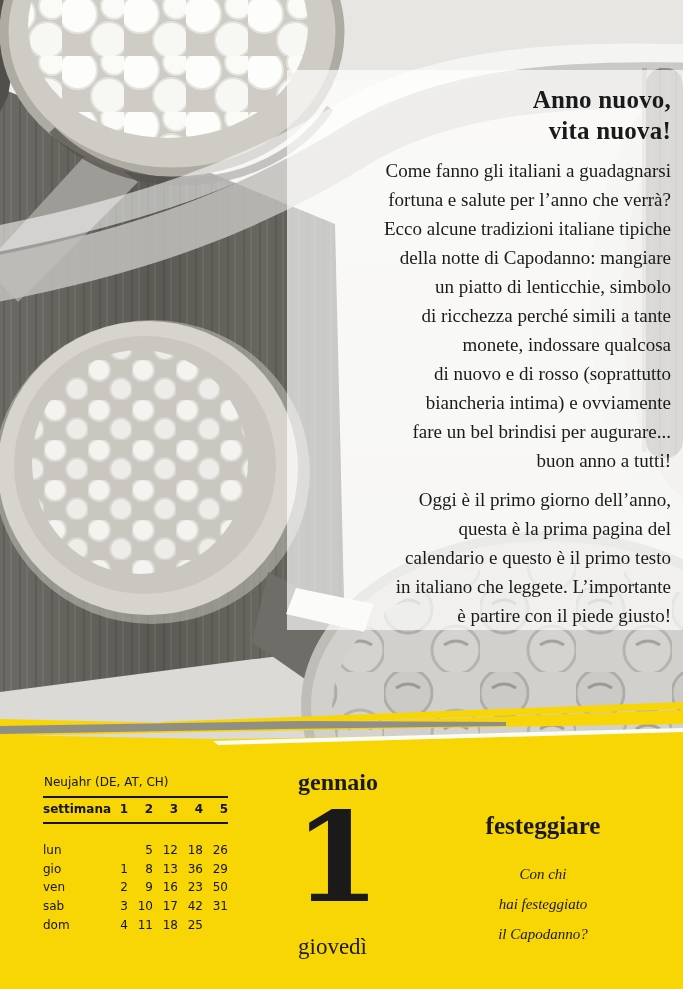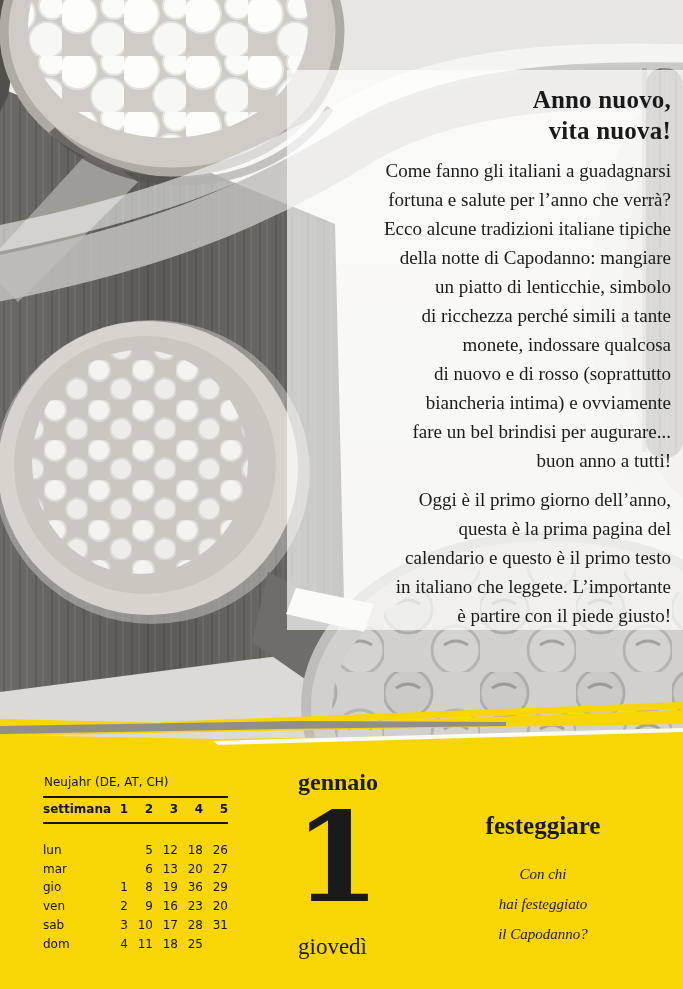--- a/index.html
+++ b/index.html
@@ -192,49 +192,41 @@
       <div style="padding-top:17px;">
         <div class="cal-grid cal-row">
           <div>lun</div>
           <div class="num"></div>
           <div class="num">5</div>
           <div class="num">12</div>
           <div class="num">18</div>
           <div class="num">26</div>
         </div>
         <div class="cal-grid cal-row">
-          <div>mar</div>
-          <div class="num"></div>
-          <div class="num">6</div>
-          <div class="num">13</div>
-          <div class="num">20</div>
-          <div class="num">27</div>
-        </div>
-        <div class="cal-grid cal-row">
           <div>gio</div>
           <div class="num">1</div>
           <div class="num">8</div>
-          <div class="num">19</div>
+          <div class="num">13</div>
           <div class="num">36</div>
           <div class="num">29</div>
         </div>
         <div class="cal-grid cal-row">
           <div>ven</div>
           <div class="num">2</div>
           <div class="num">9</div>
           <div class="num">16</div>
           <div class="num">23</div>
-          <div class="num">20</div>
+          <div class="num">50</div>
         </div>
         <div class="cal-grid cal-row">
           <div>sab</div>
           <div class="num">3</div>
           <div class="num">10</div>
           <div class="num">17</div>
-          <div class="num">28</div>
+          <div class="num">42</div>
           <div class="num">31</div>
         </div>
         <div class="cal-grid cal-row">
           <div>dom</div>
           <div class="num">4</div>
           <div class="num">11</div>
           <div class="num">18</div>
           <div class="num">25</div>
           <div class="num"></div>
         </div>

